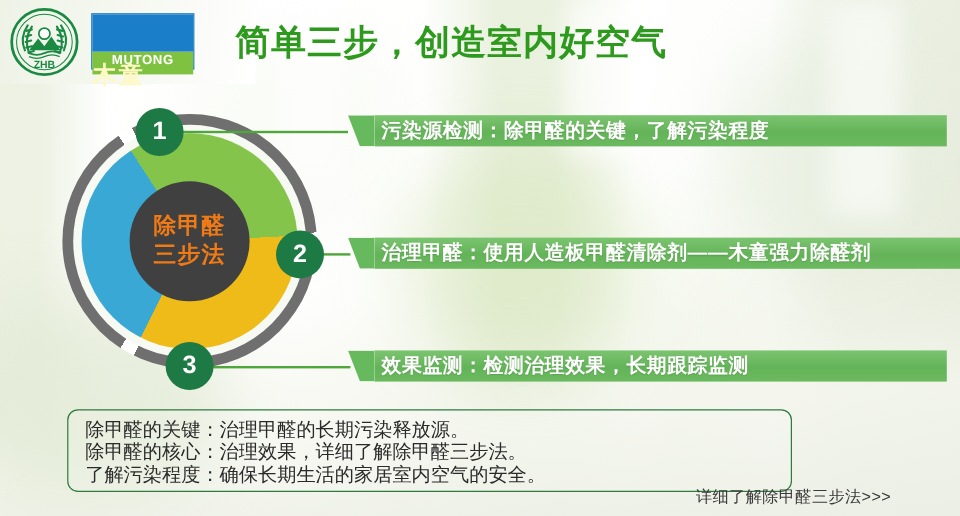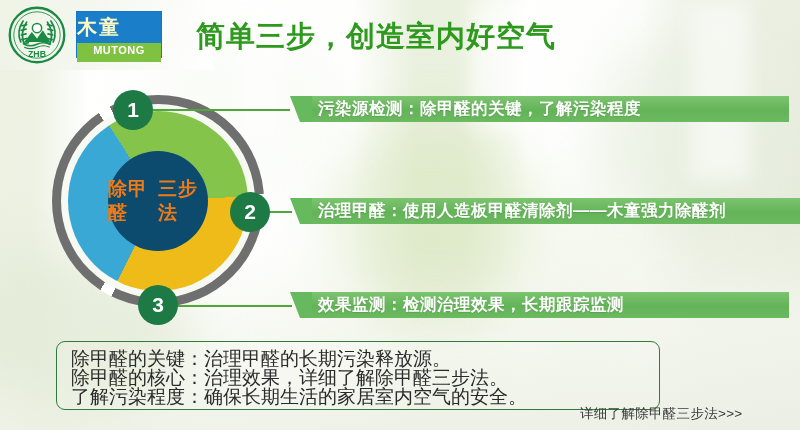--- a/index.html
+++ b/index.html
@@ -32,21 +32,21 @@
   .hdr-strip{position:absolute;left:0;top:0;width:213px;height:70px;
       background:linear-gradient(100deg,#eef3e6 0%,#f6f8f1 50%,#ffffff 100%);}
 
   .zhb{position:absolute;left:8px;top:6px;width:58px;height:58px;}
   .mutong{position:absolute;left:76px;top:11px;width:86px;height:47px;
       border:1px solid #1477c6;box-sizing:border-box;}
   .mt-top{height:31px;background:#1b7ec9;position:relative;}
   .mt-bot{height:19px;background:#7fc241;color:#fff;font-size:11px;font-weight:bold;
       letter-spacing:.5px;text-align:center;line-height:15px;font-family:"Liberation Sans",sans-serif;}
   .mt-cn{position:absolute;inset:0;color:#fef9c3;font-size:20px;font-weight:bold;line-height:31px;
-      letter-spacing:2px;}
+      letter-spacing:2px;margin-top:36px;}
 
   .title{position:absolute;left:196px;top:16px;width:404px;height:40px;
       color:#2d9a1e;font-size:29px;font-weight:bold;line-height:40px;letter-spacing:1px;
       white-space:nowrap;}
 
   
   .donut-wrap{position:absolute;left:52px;top:95px;width:212px;height:212px;}
   .ring-outer{position:absolute;inset:0;border-radius:50%;
      background:conic-gradient(from 0deg,
         #6f6f6f 0deg 86deg,
@@ -58,21 +58,21 @@
         #6f6f6f 333deg 360deg);}
   .ring-inner-mask{position:absolute;left:9px;top:9px;right:9px;bottom:9px;border-radius:50%;
      background:#f7f9f3;}
   .seg{position:absolute;left:16px;top:16px;right:16px;bottom:16px;border-radius:50%;
      background:conic-gradient(from 0deg,
         #84c44b 0deg 87deg,
         #eebb19 87deg 207deg,
         #3aa8d4 207deg 327deg,
         #84c44b 327deg 360deg);}
   .hole{position:absolute;left:56px;top:56px;width:100px;height:100px;border-radius:50%;
-     background:#0c4a6e;display:flex;flex-direction:row;align-items:center;justify-content:center;}
+     background:#404040;display:flex;flex-direction:column;align-items:center;justify-content:center;}
   .hole span{color:#f07b16;font-size:19px;font-weight:bold;line-height:24px;letter-spacing:1px;}
 
   
   .badge{position:absolute;width:40px;height:40px;border-radius:50%;background:#1d7a45;
      color:#fff;font-size:21px;font-weight:bold;display:flex;align-items:center;justify-content:center;
      font-family:"Liberation Sans",sans-serif;}
   .badge1{left:113px;top:90px;}
   .badge2{left:230px;top:192px;}
   .badge3{left:138px;top:285px;}
 
@@ -94,21 +94,21 @@
   .bn1 .bnr-body{width:477px;}
   .bn2{left:290px;top:198px;}
   .bn2 .bnr-body{width:488px;}
   .bn3{left:290px;top:292px;}
   .bn3 .bnr-body{width:477px;}
 
   
   .notebox{position:absolute;left:56px;top:341px;width:604px;height:69px;
      border:1.6px solid #2f7a3e;border-radius:9px;box-sizing:border-box;
      background:rgba(255,255,255,.12);padding:7px 0 0 14px;}
-  .noteline{color:#2a2a2a;font-size:19px;line-height:19px;white-space:nowrap;
+  .noteline{color:#2a2a2a;font-size:16px;line-height:19px;white-space:nowrap;
      font-family:"Liberation Sans","DejaVu Sans",sans-serif;}
 
   .morelink{position:absolute;left:580px;top:405px;color:#3a3a3a;font-size:13.5px;
      white-space:nowrap;letter-spacing:.3px;}
 </style>
 </head>
 <body>
 
 <div id="stage">
 

